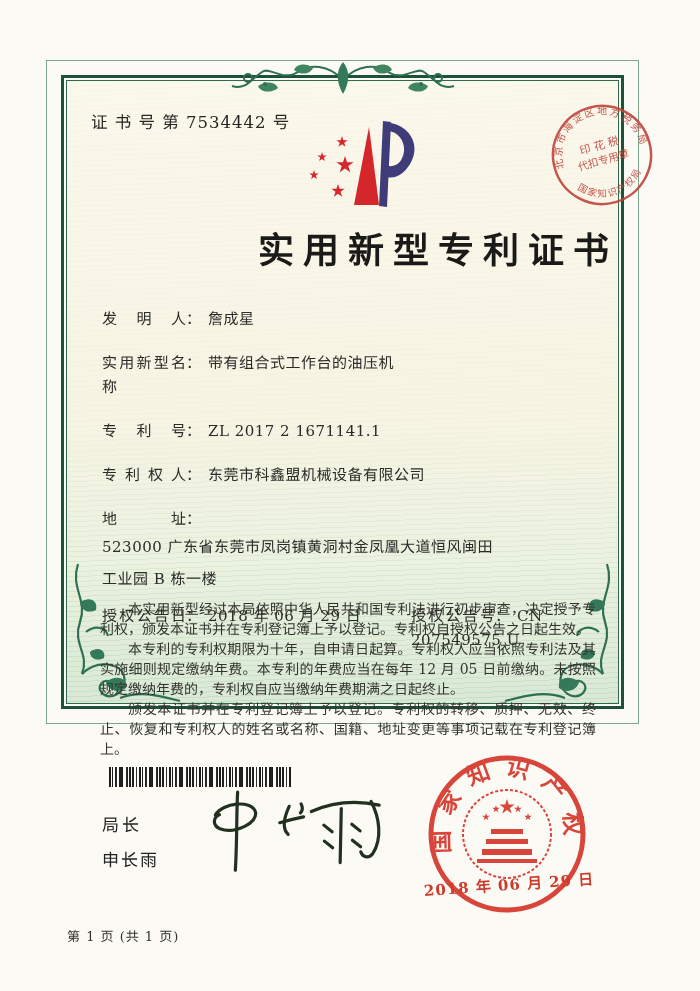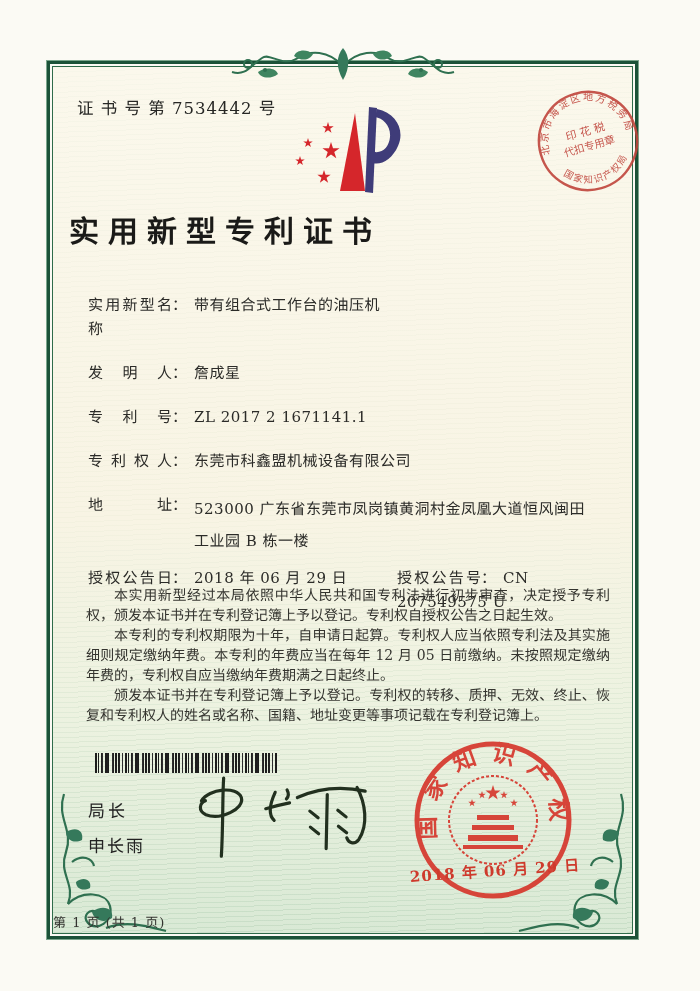--- a/index.html
+++ b/index.html
@@ -3,36 +3,36 @@
 <meta charset="utf-8">
 <style>
   html,body{margin:0;padding:0;}
   body{
     width:700px;height:991px;position:relative;overflow:hidden;
     background:#fbfaf4;
     font-family:"DejaVu Serif","Liberation Serif",serif;
     color:#2b2b28;
   }
   
-  .frame{position:absolute;left:46px;top:60px;width:593px;height:880px;
-    border:1px solid #7ba68c;padding:0;box-sizing:border-box;}
+  .frame{position:absolute;left:46px;top:60px;width:593px;height:664px;
+    border:1px solid #7ba68c;padding:14px;box-sizing:border-box;}
   .frame2{border:3px solid #1b5238;height:100%;box-sizing:border-box;padding:2px;}
   .frame3{border:1px solid #2f6b4a;height:100%;box-sizing:border-box;position:relative;
     background:linear-gradient(180deg,#fbf8ec 0%,#f8f4e4 52%,#ecf2e0 76%,#d9e9d5 100%);}
   .texture{position:absolute;inset:0;pointer-events:none;
     background:repeating-linear-gradient(178deg,rgba(110,165,125,0.16) 0 1px,transparent 1px 5px);
     -webkit-mask-image:linear-gradient(180deg,rgba(0,0,0,.18) 0%,rgba(0,0,0,.22) 55%,rgba(0,0,0,.8) 85%,#000 100%);
             mask-image:linear-gradient(180deg,rgba(0,0,0,.18) 0%,rgba(0,0,0,.22) 55%,rgba(0,0,0,.8) 85%,#000 100%);}
   
   .cert-no{position:absolute;left:24px;top:28px;font-size:16.5px;letter-spacing:1px;color:#262624;}
   .logo{position:absolute;left:242px;top:34px;width:108px;height:96px;}
   .tax-stamp{position:absolute;left:479px;top:18px;width:112px;height:112px;
     transform:rotate(-16deg);opacity:.9;}
-  .title{position:absolute;left:16px;right:0;top:140px;text-align:left;
-    font-size:30px;letter-spacing:9px;font-weight:600;color:#1a1a18;}
+  .title{position:absolute;left:16px;right:0;top:140px;text-align:right;
+    font-size:36px;letter-spacing:9px;font-weight:600;color:#1a1a18;}
   
   .fields{position:absolute;left:35px;top:226px;right:22px;font-size:15px;color:#2b2b28;}
   .field-row{margin-bottom:20px;line-height:24px;position:relative;}
   .f-label{display:inline-block;width:84px;text-align:justify;text-align-last:justify;
     -moz-text-align-last:justify;vertical-align:top;}
   .f-colon{margin-right:7px;}
   .f-value{letter-spacing:.5px;}
   .f-value--wrap{display:inline-block;width:400px;vertical-align:top;line-height:32px;}
   .row-address{margin-bottom:9px;}
   .pair-right{position:absolute;left:309px;top:0;}
@@ -139,24 +139,24 @@
         <textPath href="#tx-bot" startOffset="2">国家知识产权局</textPath>
       </text>
       <text x="56" y="50" text-anchor="middle" font-size="11" fill="#c0453c">印 花 税</text>
       <text x="56" y="65" text-anchor="middle" font-size="10.5" fill="#c0453c">代扣专用章</text>
     </svg>
 
     <div class="title">实用新型专利证书</div>
 
     <div class="fields">
       <div class="field-row">
+        <span class="f-label">发明人</span><span class="f-colon">：</span><span class="f-value">詹成星</span>
+      </div>
+      <div class="field-row">
         <span class="f-label">实用新型名称</span><span class="f-colon">：</span><span class="f-value">带有组合式工作台的油压机</span>
-      </div>
-      <div class="field-row">
-        <span class="f-label">发明人</span><span class="f-colon">：</span><span class="f-value">詹成星</span>
       </div>
       <div class="field-row">
         <span class="f-label">专利号</span><span class="f-colon">：</span><span class="f-value">ZL 2017 2 1671141.1</span>
       </div>
       <div class="field-row">
         <span class="f-label">专利权人</span><span class="f-colon">：</span><span class="f-value">东莞市科鑫盟机械设备有限公司</span>
       </div>
       <div class="field-row row-address">
         <span class="f-label">地址</span><span class="f-colon">：</span><span class="f-value f-value--wrap">523000 广东省东莞市凤岗镇黄洞村金凤凰大道恒风闽田工业园 B 栋一楼</span>
       </div>

